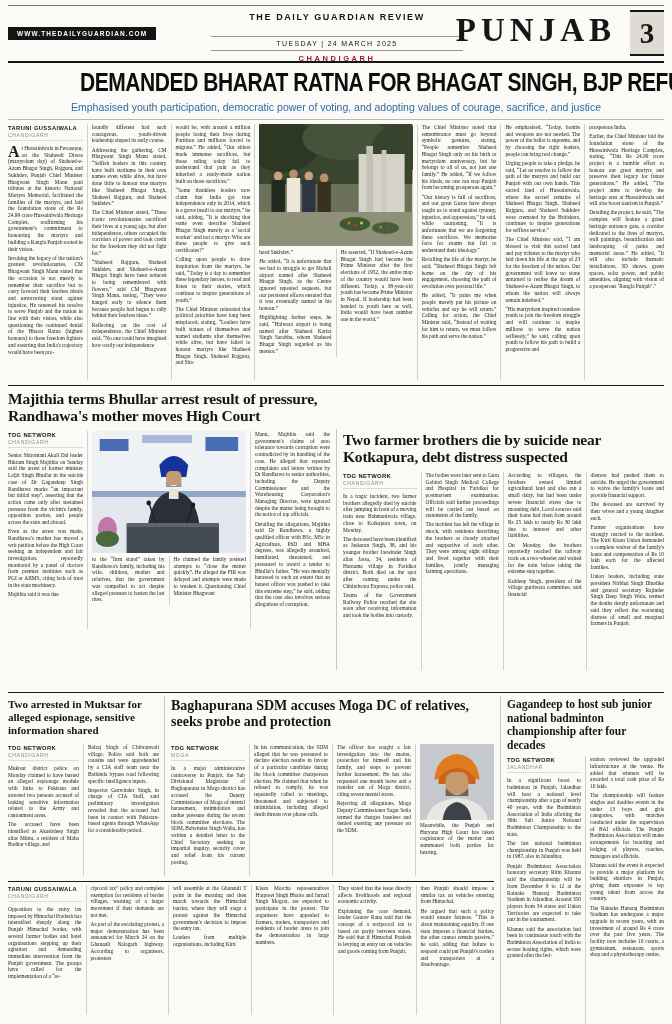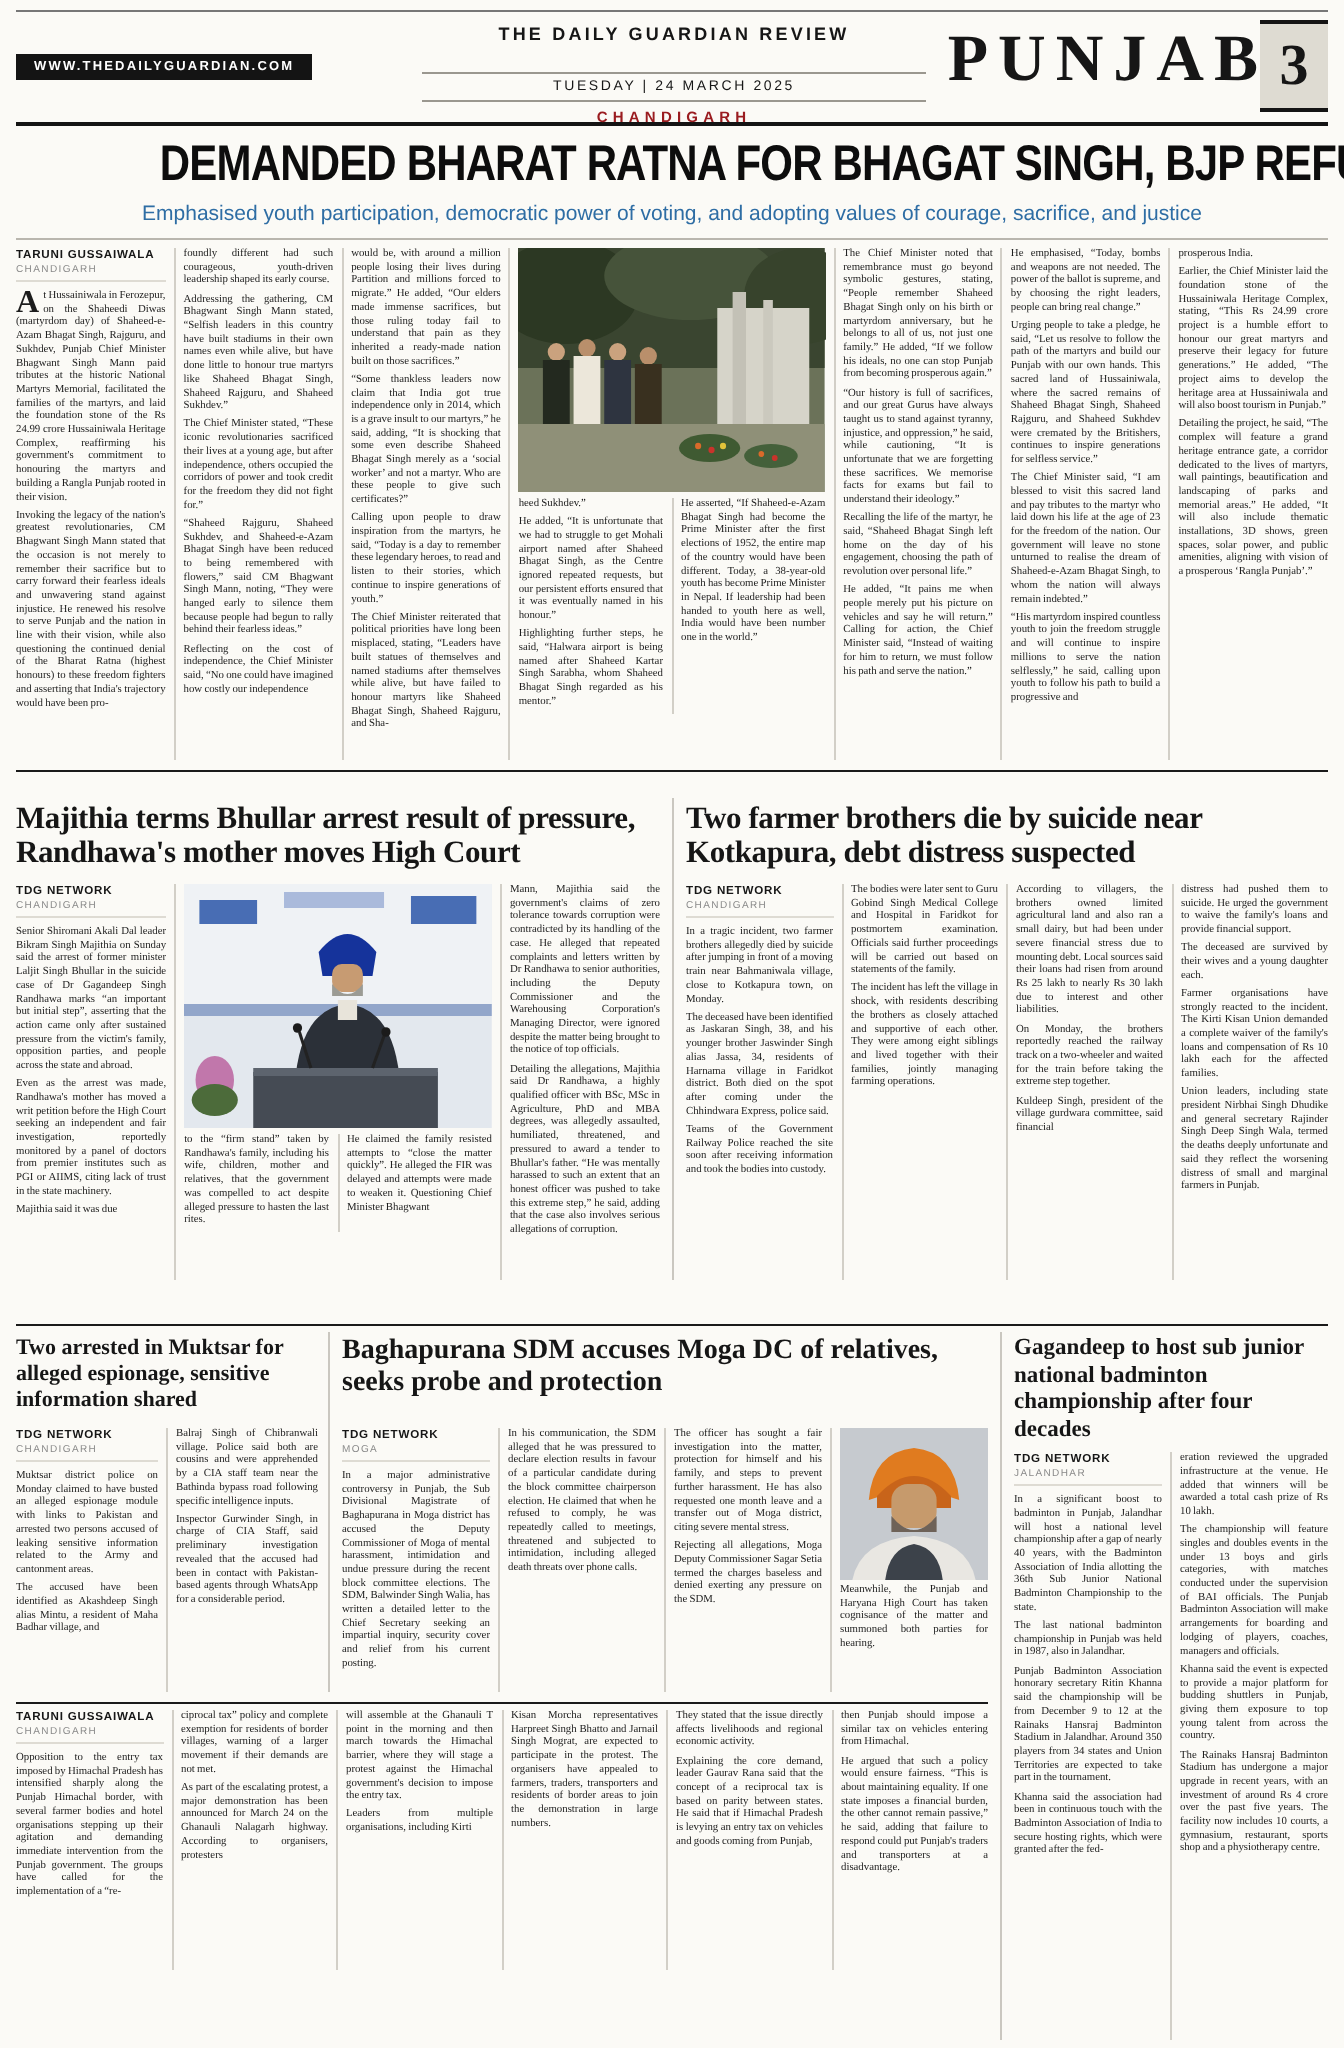--- a/index.html
+++ b/index.html
@@ -17,21 +17,21 @@
   .masthead { position:relative; height:56px; border-top:1px solid #777; }
   .web-bar {
     position:absolute; left:0; top:21px; background:#141414; color:#fff;
     font-family:"Liberation Sans", sans-serif; font-size:6.5px; font-weight:700;
     letter-spacing:1.1px; padding:3px 9px;
   }
   .mh-center { position:absolute; left:203px; width:252px; top:6px; text-align:center; }
   .mh-paper { font-family:"Liberation Sans", sans-serif; font-weight:700; font-size:9px; letter-spacing:1.6px; padding-bottom:14px; border-bottom:1px solid #9a978f; }
   .mh-date  { font-family:"Liberation Sans", sans-serif; font-size:7px; letter-spacing:1.3px; margin-top:3px; padding-bottom:3px; border-bottom:1px solid #9a978f; }
   .mh-city  { font-family:"Liberation Sans", sans-serif; font-weight:700; font-size:7.5px; letter-spacing:2.6px; color:#9a1c20; margin-top:3px; }
-  .mh-section { position:absolute; right:30px; top:6px; font-size:33px; font-weight:700; letter-spacing:5px; }
+  .mh-section { position:absolute; right:48px; top:6px; font-size:33px; font-weight:700; letter-spacing:5px; }
   .page-box {
     position:absolute; right:0; top:4px; width:34px; height:46px; background:#dedbd2;
     border-top:2px solid #141414; border-bottom:2px solid #141414;
     display:flex; align-items:center; justify-content:center; font-size:29px; font-weight:700;
   }
 
   
   .banner { text-align:center; border-top:2px solid #141414; border-bottom:1px solid #b9b6ae; padding:7px 0 6px; }
   .banner h1 { font-family:"Liberation Sans", sans-serif; font-weight:700; font-size:25px; line-height:1; white-space:nowrap; color:#0d0d0d; }
   .banner .squeeze { display:inline-block; transform:scaleX(0.84); transform-origin:50% 50%; letter-spacing:-0.5px; }
@@ -56,24 +56,24 @@
   .byline .where { font-family:"Liberation Sans", sans-serif; font-size:5px; color:#8a8a8a; letter-spacing:.7px; margin-top:1px; }
 
   .photo { display:block; width:100%; }
 
   
   .lead { margin-top:4px; }
   .lead-cols { height:256px; overflow:hidden; }
   .lead-photo { height:122px; }
 
   
-  .row2 { display:flex; border-top:1.5px solid #1a1a1a; margin-top:5px; padding-top:13px; }
+  .row2 { display:flex; border-top:1.5px solid #1a1a1a; margin-top:5px; padding-top:2px; }
   .half { width:50%; }
   .half:first-child { padding-right:6px; }
-  .half:last-child  { border-left:1px solid #cac7c0; padding-left:6px; }
+  .half:last-child  { border-left:1px solid #cac7c0; padding-left:6px;margin-top:41px; }
   .head-lg { font-size:15.5px; line-height:1.12; font-weight:700; letter-spacing:-0.2px; margin:2px 0 5px; min-height:36px; }
   .body-r2 { height:198px; overflow:hidden; }
   .majithia-photo { height:122px; }
 
   
   .lower { display:flex; border-top:1.5px solid #1a1a1a; margin-top:22px; padding-top:3px; }
   .lower-left { flex:1 1 0; min-width:0; padding-right:6px; }
   .aside-right { width:164px; border-left:1px solid #cac7c0; padding-left:6px; }
   .row3 { display:flex; }
   .story-muktsar { width:156px; padding-right:5px; }

